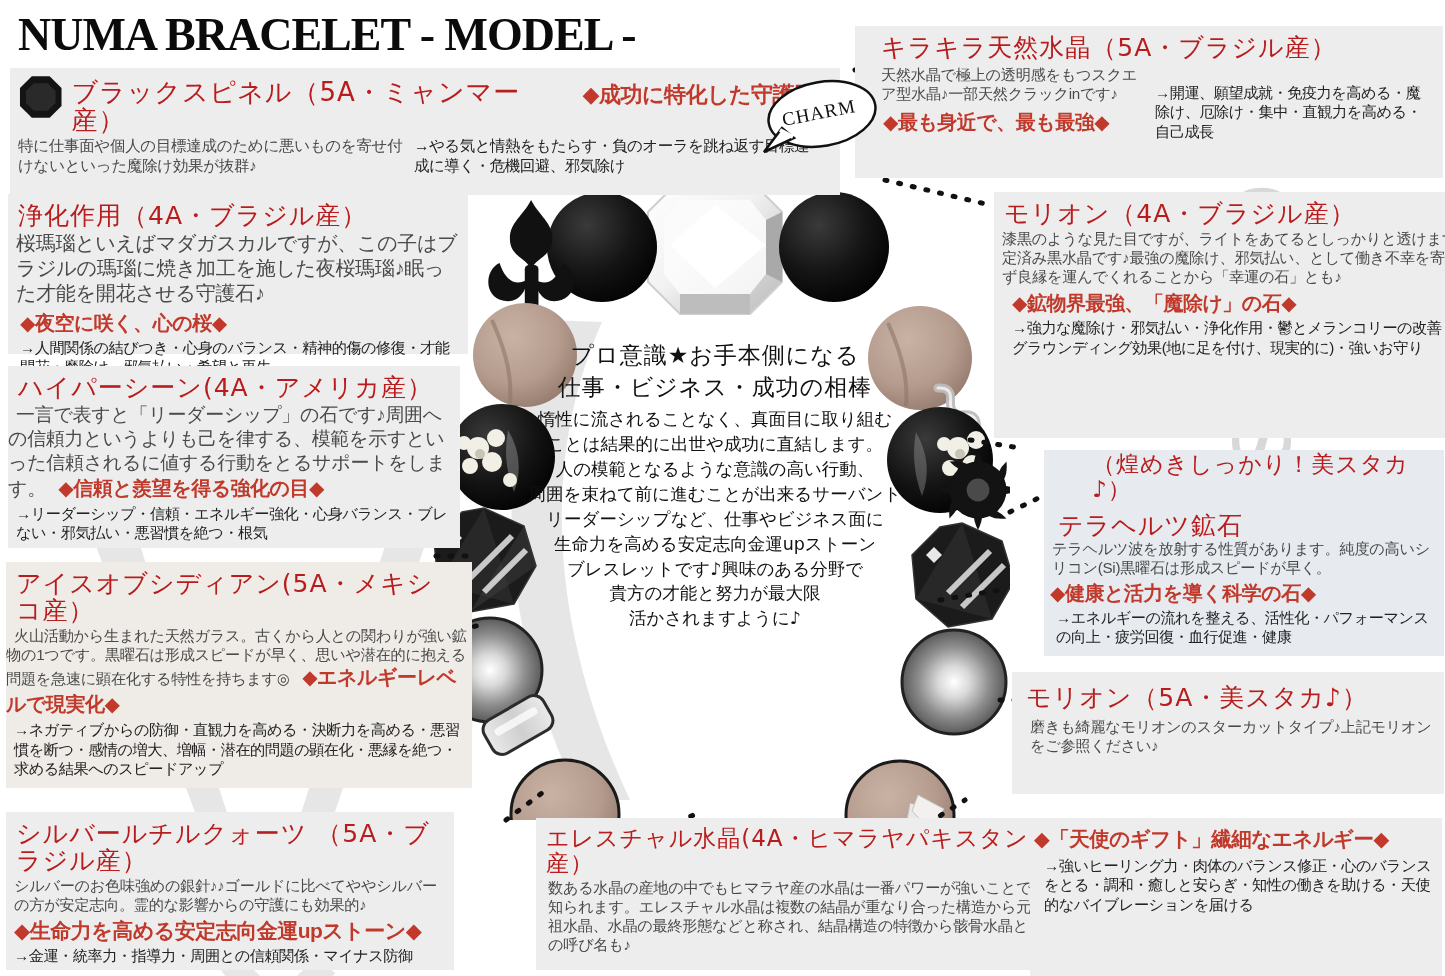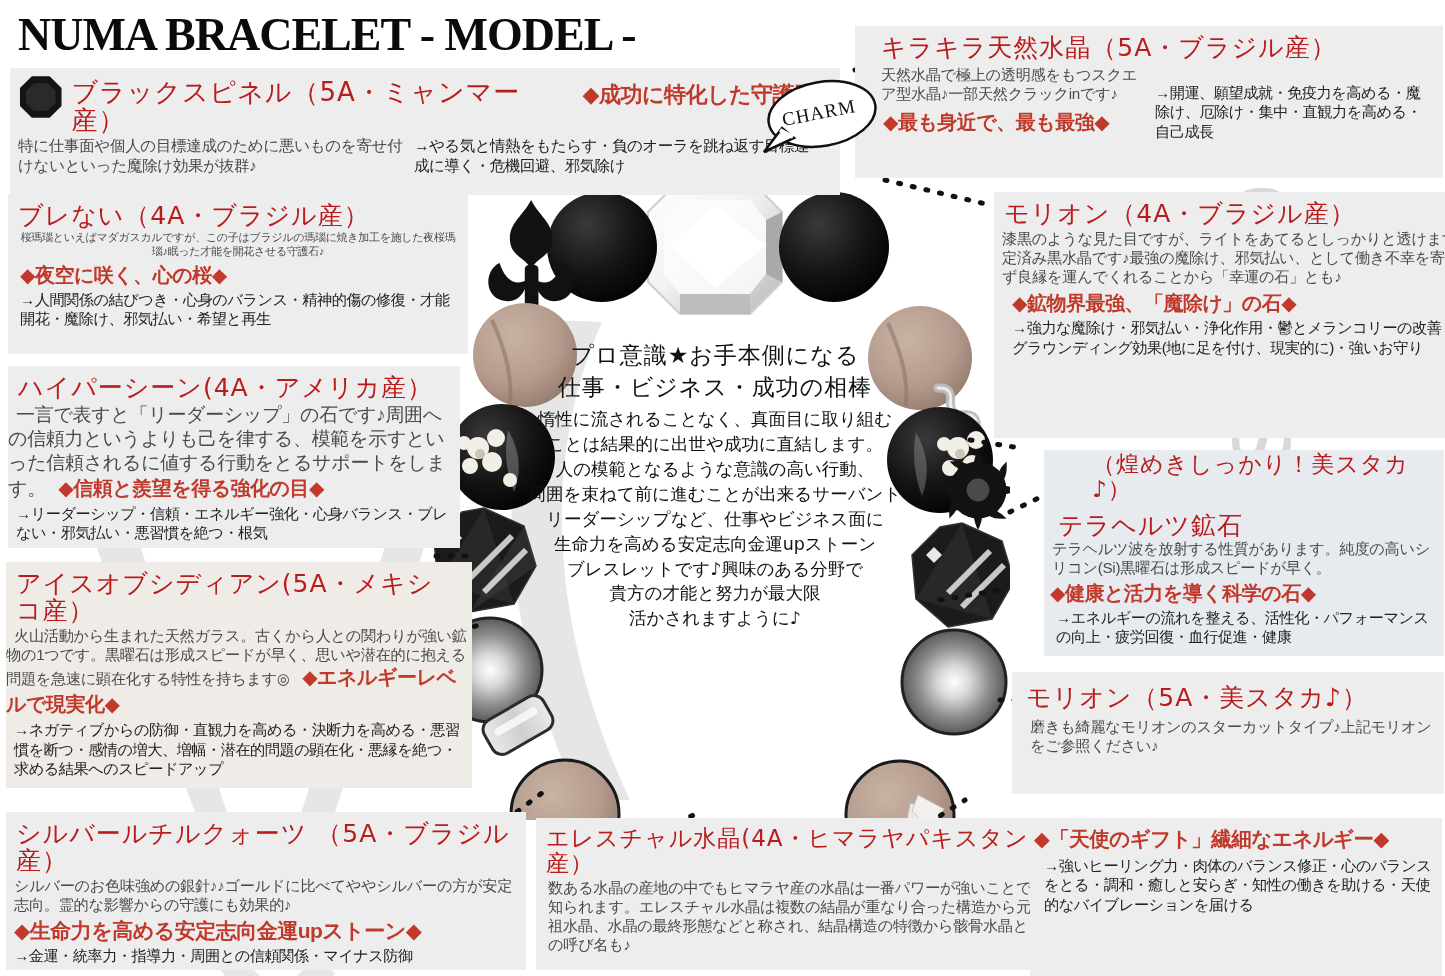--- a/index.html
+++ b/index.html
@@ -324,41 +324,41 @@
       <div class="ttl" style="font-size:26px;margin-left:8px;margin-top:4px;">ブラックスピネル（5A・ミャンマー産）</div>
       <div class="red" style="font-size:22px;margin-left:14px;margin-top:6px;white-space:nowrap;">◆成功に特化した守護石◆</div>
     </div>
     <div style="display:flex;padding:2px 8px 0 8px;">
       <div class="body" style="font-size:15.5px;width:390px;">特に仕事面や個人の目標達成のために悪いものを寄せ付けないといった魔除け効果が抜群♪</div>
       <div class="dark" style="font-size:15.5px;width:400px;margin-left:6px;">→やる気と情熱をもたらす・負のオーラを跳ね返す目標達成に導く・危機回避、邪気除け</div>
     </div>
   </div>
 
   <div class="panel" style="left:8px;top:194px;width:460px;height:160px;">
-    <div class="ttl" style="font-size:25px;padding:8px 0 2px 10px;">ブレない（4A・ブラジル産）</div>
-    <div class="body" style="font-size:11px;padding:0 8px 0 8px;text-align:center;">桜瑪瑙といえばマダガスカルですが、この子はブラジルの瑪瑙に焼き加工を施した夜桜瑪瑙♪眠った才能を開花させる守護石♪</div>
+    <div class="ttl" style="font-size:25px;padding:8px 0 2px 10px;">浄化作用（4A・ブラジル産）</div>
+    <div class="body" style="font-size:20px;padding:0 8px 0 8px;">桜瑪瑙といえばマダガスカルですが、この子はブラジルの瑪瑙に焼き加工を施した夜桜瑪瑙♪眠った才能を開花させる守護石♪</div>
     <div class="red" style="font-size:20px;padding:3px 0 1px 12px;">◆夜空に咲く、心の桜◆</div>
     <div class="dark" style="font-size:15.2px;padding:0 8px 0 12px;">→人間関係の結びつき・心身のバランス・精神的傷の修復・才能開花・魔除け、邪気払い・希望と再生</div>
   </div>
 
   <div class="panel" style="left:8px;top:366px;width:452px;height:182px;">
     <div class="ttl" style="font-size:25px;padding:8px 0 2px 10px;">ハイパーシーン(4A・アメリカ産）</div>
     <div class="body" style="font-size:19px;padding:0 8px 0 8px;display:inline;">一言で表すと「リーダーシップ」の石です♪周囲への信頼力というよりも己を律する、模範を示すといった信頼されるに値する行動をとるサポートをします。</div>
     <span class="red" style="font-size:20px;">◆信頼と羨望を得る強化の目◆</span>
     <div class="dark" style="font-size:15.2px;padding:2px 8px 0 8px;">→リーダーシップ・信頼・エネルギー強化・心身バランス・ブレない・邪気払い・悪習慣を絶つ・根気</div>
   </div>
 
   <div class="panel warm" style="left:6px;top:562px;width:466px;height:226px;">
     <div class="ttl" style="font-size:25px;padding:8px 16px 2px 10px;">アイスオブシディアン(5A・メキシコ産）</div>
     <div class="body" style="font-size:15.2px;padding:0 8px 0 8px;display:inline;">火山活動から生まれた天然ガラス。古くから人との関わりが強い鉱物の1つです。黒曜石は形成スピードが早く、思いや潜在的に抱える問題を急速に顕在化する特性を持ちます◎</div>
     <span class="red" style="font-size:20px;">◆エネルギーレベルで現実化◆</span>
     <div class="dark" style="font-size:15.2px;padding:2px 8px 0 8px;">→ネガティブからの防御・直観力を高める・決断力を高める・悪習慣を断つ・感情の増大、増幅・潜在的問題の顕在化・悪縁を絶つ・求める結果へのスピードアップ</div>
   </div>
 
-  <div class="panel" style="left:6px;top:812px;width:520px;height:158px;">
+  <div class="panel" style="left:6px;top:812px;width:448px;height:158px;">
     <div class="ttl" style="font-size:25px;padding:8px 0 2px 10px;">シルバールチルクォーツ （5A・ブラジル産）</div>
     <div class="body" style="font-size:15.2px;padding:0 8px 0 8px;">シルバーのお色味強めの銀針♪♪ゴールドに比べてややシルバーの方が安定志向。霊的な影響からの守護にも効果的♪</div>
     <div class="red" style="font-size:21px;padding:3px 0 1px 8px;">◆生命力を高める安定志向金運upストーン◆</div>
     <div class="dark" style="font-size:15.2px;padding:0 8px 0 8px;">→金運・統率力・指導力・周囲との信頼関係・マイナス防御</div>
   </div>
 
   <div class="panel" style="left:536px;top:818px;width:510px;height:152px;">
     <div class="ttl" style="font-size:23px;padding:8px 0 2px 10px;">エレスチャル水晶(4A・ヒマラヤパキスタン産）</div>
     <div class="body" style="font-size:15.2px;padding:0 10px 0 12px;">数ある水晶の産地の中でもヒマラヤ産の水晶は一番パワーが強いことで知られます。エレスチャル水晶は複数の結晶が重なり合った構造から元祖水晶、水晶の最終形態などと称され、結晶構造の特徴から骸骨水晶との呼び名も♪</div>
   </div>

